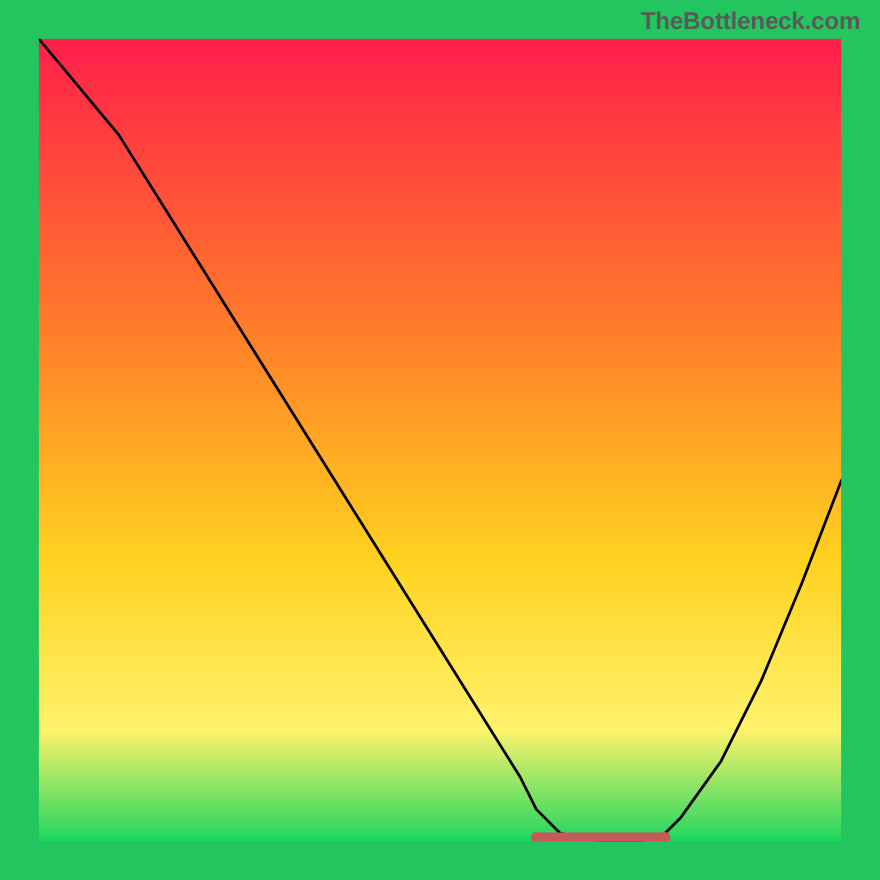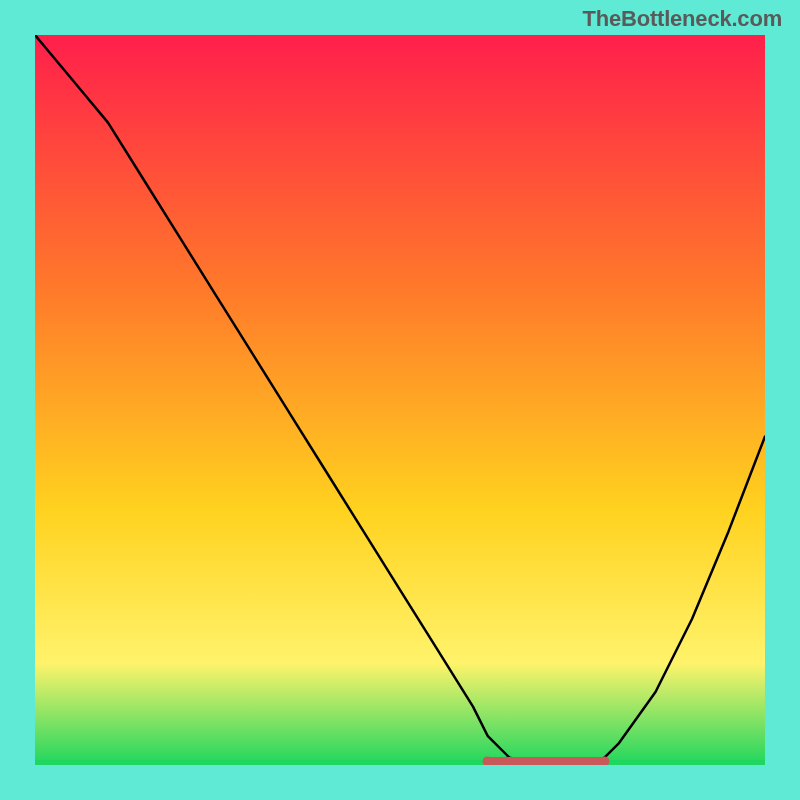--- a/index.html
+++ b/index.html
@@ -8,21 +8,21 @@
     width: 800px;
     height: 800px;
     background: #000;
     overflow: hidden;
     font-family: Arial, Helvetica, sans-serif;
   }
   .outer {
     position: relative;
     width: 800px;
     height: 800px;
-    background: #5eead4;
+    background: #22c55e;
   }
   .plot {
     position: absolute;
     left: 35px;
     top: 35px;
     width: 730px;
     height: 730px;
     overflow: hidden;
   }
   .plot svg {

